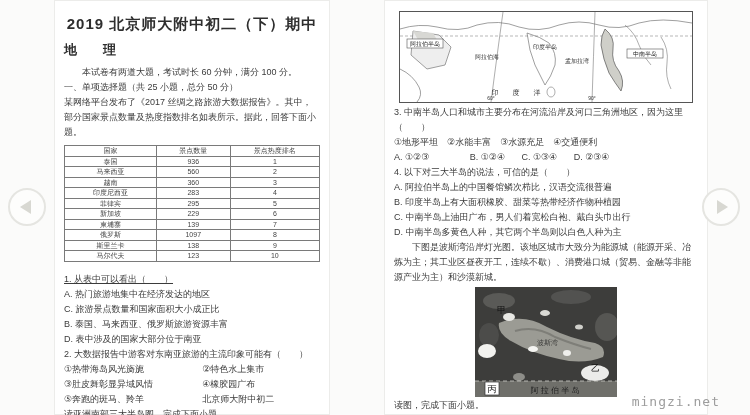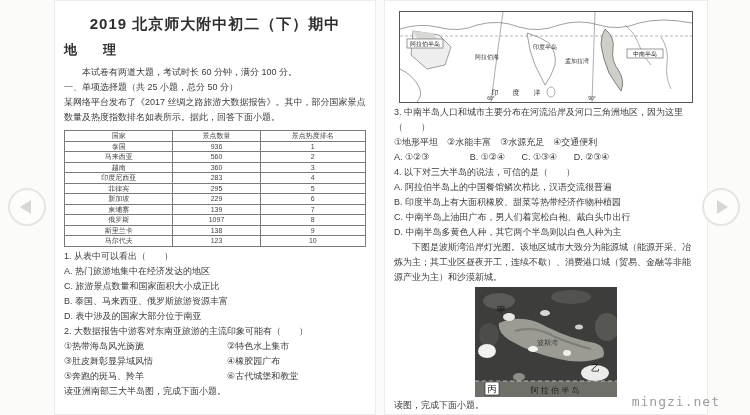--- a/index.html
+++ b/index.html
@@ -3,28 +3,28 @@
 <meta charset="utf-8">
 <style>
   html,body{margin:0;padding:0;}
   body{
     width:750px;height:415px;overflow:hidden;position:relative;
     background:#fbfbfa;
     font-family:"Liberation Sans","DejaVu Sans",sans-serif;
     color:#3b3b3b;
   }
   .page{position:absolute;top:0;bottom:0;background:#ffffff;border:1px solid #ececea;box-sizing:border-box;}
-  .page-left{left:54px;width:322px;padding:6px 9px 0 9px;}
+  .page-left{left:54px;width:276px;padding:6px 9px 0 9px;}
   .page-right{left:384px;width:324px;padding:6px 9px 0 9px;}
 
   .exam-title{font-size:15px;font-weight:bold;text-align:center;margin-top:8px;letter-spacing:1px;color:#2e2e2e;}
   .exam-subtitle{font-size:13px;font-weight:bold;margin-top:7px;color:#2e2e2e;}
   .line{font-size:9px;line-height:15px;color:#3b3b3b;}
   .indent{text-indent:2em;}
-  .mt2{margin-top:2px;}
+  .mt2{margin-top:10px;text-decoration:underline;}
 
   table.score-table{width:100%;border-collapse:collapse;margin-top:5px;table-layout:fixed;}
   table.score-table td,table.score-table th{
     border:1px solid #7a7a7a;font-size:7px;font-weight:normal;
     text-align:center;padding:1px 2px;line-height:7.5px;color:#444;
   }
   .col-country{width:36%;} .col-num{width:29%;} .col-rank{width:35%;}
 
   .opt-inline{display:inline-block;margin-right:14px;}
   .pair-row{display:flex;}
@@ -137,21 +137,21 @@
   <div class="line pair-row">
     <span class="p1">①热带海岛风光旖旎</span>
     <span class="p2">②特色水上集市</span>
   </div>
   <div class="line pair-row">
     <span class="p1">③肚皮舞彰显异域风情</span>
     <span class="p2">④橡胶园广布</span>
   </div>
   <div class="line pair-row">
     <span class="p1">⑤奔跑的斑马、羚羊</span>
-    <span class="p2">⑥古代城堡和教堂</span>
+    <span class="p2">北京师大附中初二</span>
   </div>
   <div class="line">读亚洲南部三大半岛图，完成下面小题。</div>
 </div>
 
 <div class="page page-right">
 
   <div class="map-box">
     <svg width="294" height="92" viewBox="0 0 294 92">
       <rect x="0.5" y="0.5" width="293" height="91" fill="#ffffff" stroke="#555" stroke-width="1"></rect>
 

